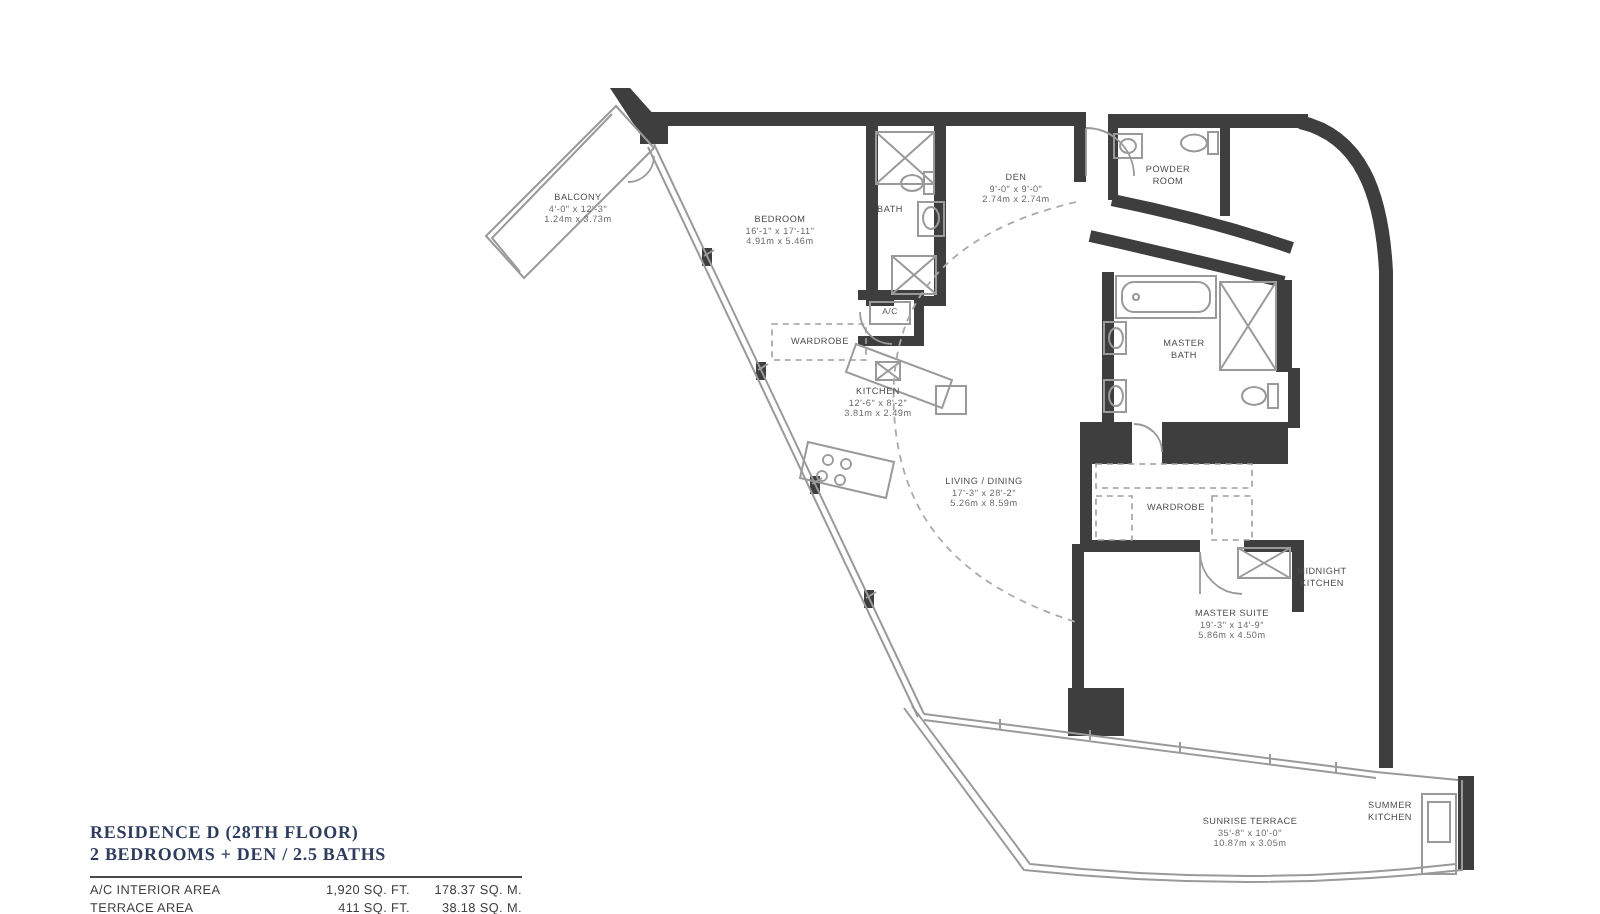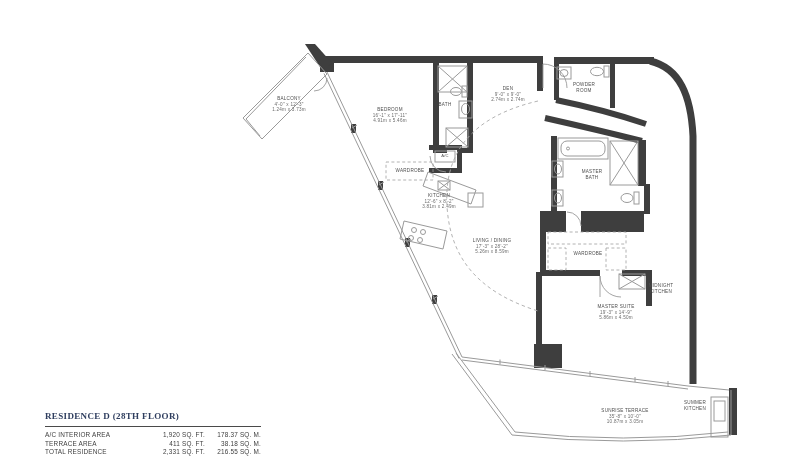--- a/index.html
+++ b/index.html
@@ -255,20 +255,21 @@
     <span class="rl-dim">35'-8" x 10'-0"</span>
     <span class="rl-dim">10.87m x 3.05m</span>
   </div>
 
   <div class="room-label narrow" style="left:695px;top:356px">
     <span class="rl-name">SUMMER KITCHEN</span>
   </div>
 
   <div class="title-block">
     <div class="tb-line">RESIDENCE D (28TH FLOOR)</div>
+    <div class="tb-line">2 BEDROOMS + DEN / 2.5 BATHS</div>
     <hr class="tb-rule">
     <table class="area-table">
       <tbody>
         <tr>
           <td>A/C INTERIOR AREA</td>
           <td class="td-sqft">1,920 SQ. FT.</td>
           <td class="td-sqm">178.37 SQ. M.</td>
         </tr>
         <tr>
           <td>TERRACE AREA</td>

